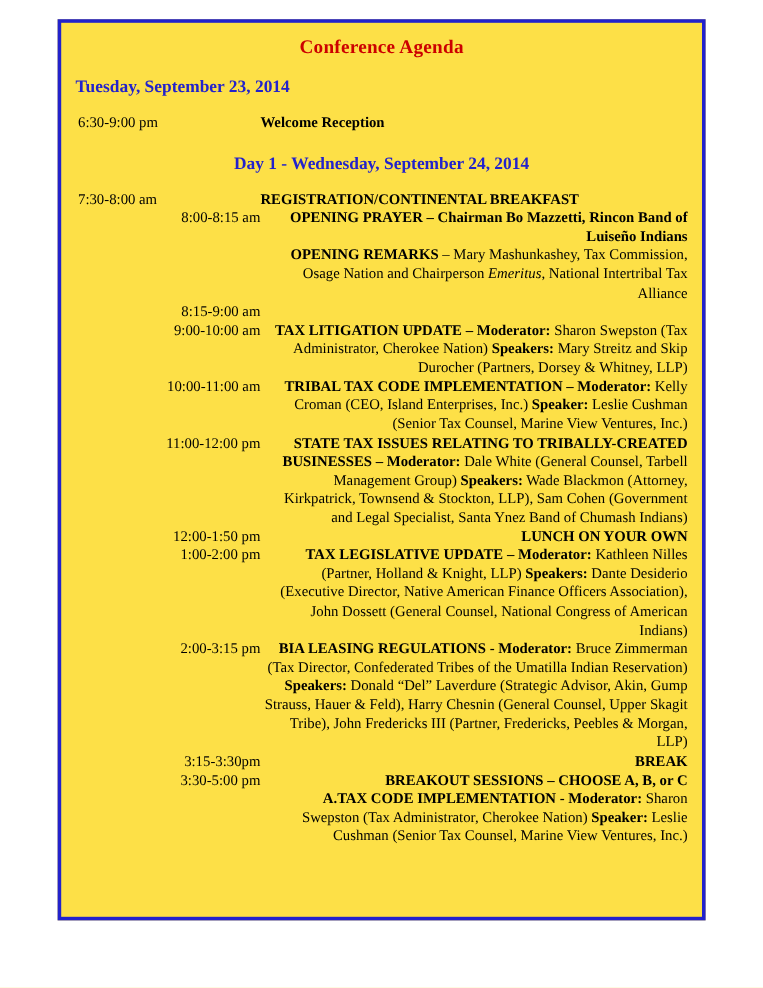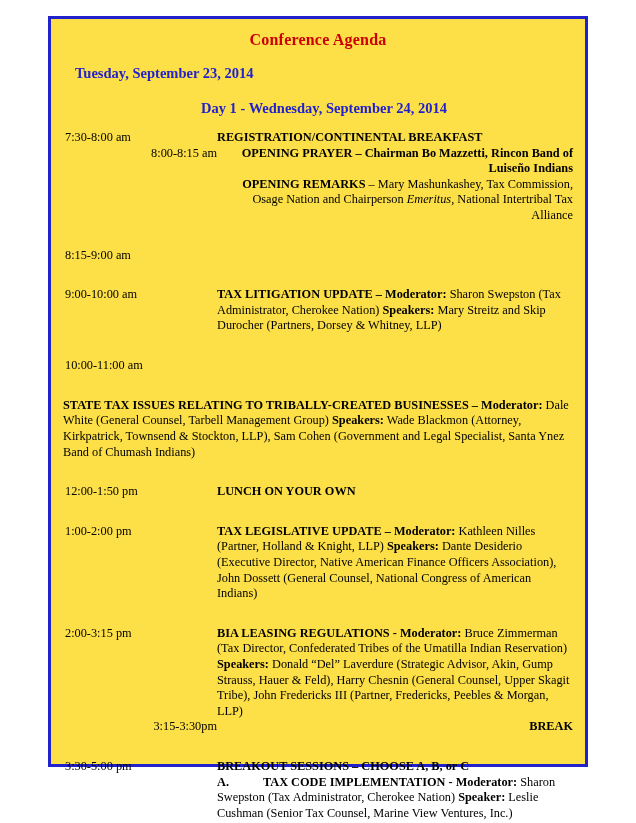--- a/index.html
+++ b/index.html
@@ -38,33 +38,33 @@
     font-weight: bold;
     font-size: 16px;
     letter-spacing: 0.2px;
     margin: 2px 0 16px 0;
   }
 
   .day-heading {
     color: #2222cc;
     font-weight: bold;
     font-size: 14.5px;
-    margin: 0 0 13px 12px;
+    margin: 0 0 13px 0;
   }
   .day-heading.second { margin-top: 18px; text-align: center; }
 
   
   .row {
     display: flex;
     align-items: flex-start;
     font-size: 12.3px;
     line-height: 1.27;
     color: #000000;
   }
-  .row-gap { margin-top: 24px; }
+  .row-gap { margin-top: 0; text-align: right; }
   .row-tight { margin-top: 0px; text-align: right; }
 
   .time {
     flex: 0 0 154px;
     width: 154px;
     padding-left: 2px;
     box-sizing: border-box;
     white-space: nowrap;
   }
   .desc {
@@ -84,20 +84,26 @@
 </head>
 <body>
 
 <div id="page">
   <div class="inner">
 
     <div class="doc-title">Conference Agenda</div>
 
     <div class="day-heading">Tuesday, September 23, 2014</div>
 
+    <div class="row">
+      <div class="time">6:30-9:00 pm</div>
+      <div class="desc">
+        <b>Welcome Reception</b>
+      </div>
+    </div>
 
     <div class="day-heading second">Day 1 - Wednesday, September 24, 2014</div>
 
     <div class="row">
       <div class="time">7:30-8:00 am</div>
       <div class="desc">
         <b>REGISTRATION/CONTINENTAL BREAKFAST</b>
       </div>
     </div>
 
@@ -115,23 +121,27 @@
 
     <div class="row row-gap">
       <div class="time">9:00-10:00 am</div>
       <div class="desc">
         <b>TAX LITIGATION UPDATE</b><b> – </b><b>Moderator:</b><span> Sharon Swepston (Tax Administrator, Cherokee Nation) </span><b>Speakers:</b><span> Mary Streitz and Skip Durocher (Partners, Dorsey &amp; Whitney, LLP)</span>
       </div>
     </div>
 
     <div class="row row-gap">
       <div class="time">10:00-11:00 am</div>
+      <div class="desc">
+        <b>TRIBAL TAX CODE IMPLEMENTATION</b><b> – </b><b>Moderator:</b><span> Kelly Croman (CEO, Island Enterprises, Inc.) </span><b>Speaker:</b><span> Leslie Cushman (Senior Tax Counsel, Marine View Ventures, Inc.)</span>
+      </div>
     </div>
 
     <div class="row row-gap">
+      <div class="time">11:00-12:00 pm</div>
       <div class="desc">
         <b>STATE TAX ISSUES RELATING TO TRIBALLY-CREATED BUSINESSES</b><b> – </b><b>Moderator:</b><span> Dale White (General Counsel, Tarbell Management Group) </span><b>Speakers:</b><span> Wade Blackmon (Attorney, Kirkpatrick, Townsend &amp; Stockton, LLP), Sam Cohen (Government and Legal Specialist, Santa Ynez Band of Chumash Indians)</span>
       </div>
     </div>
 
     <div class="row row-gap">
       <div class="time">12:00-1:50 pm</div>
       <div class="desc">
         <b>LUNCH ON YOUR OWN</b>
       </div>

